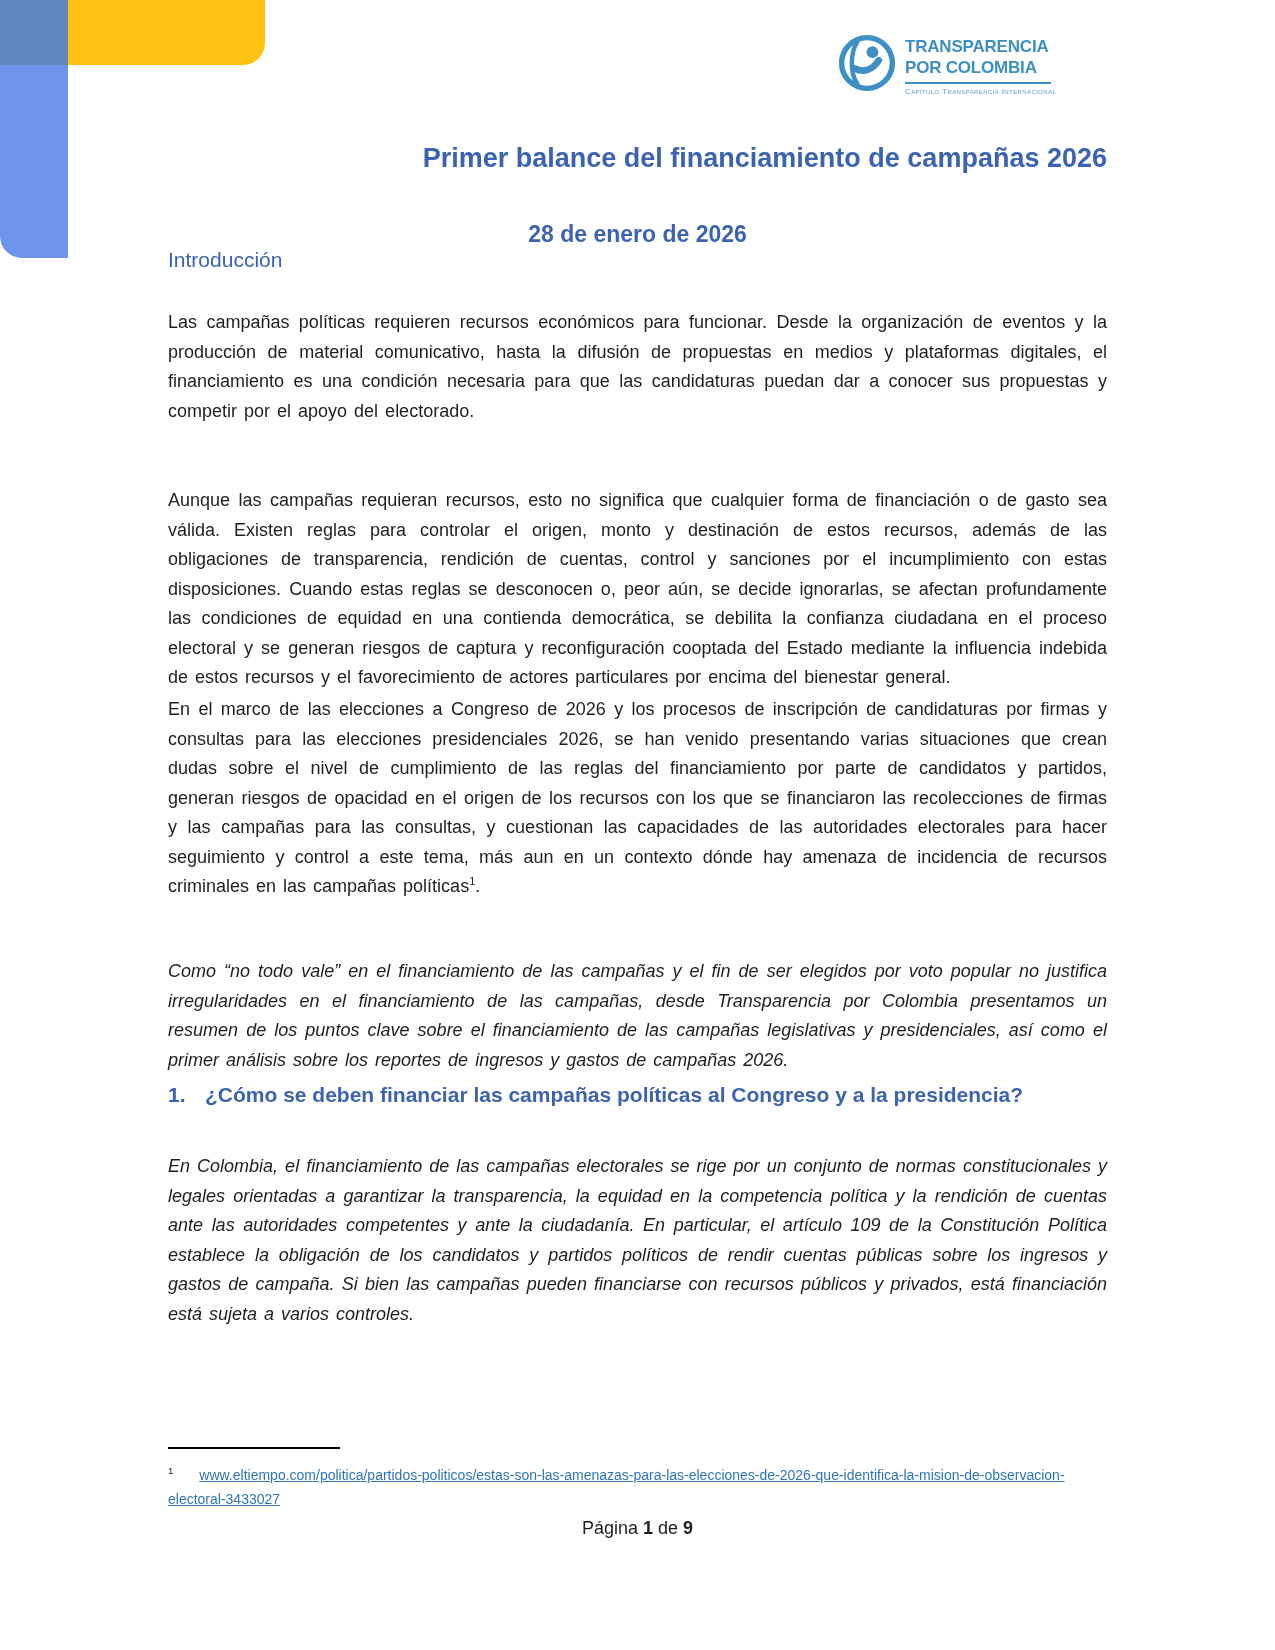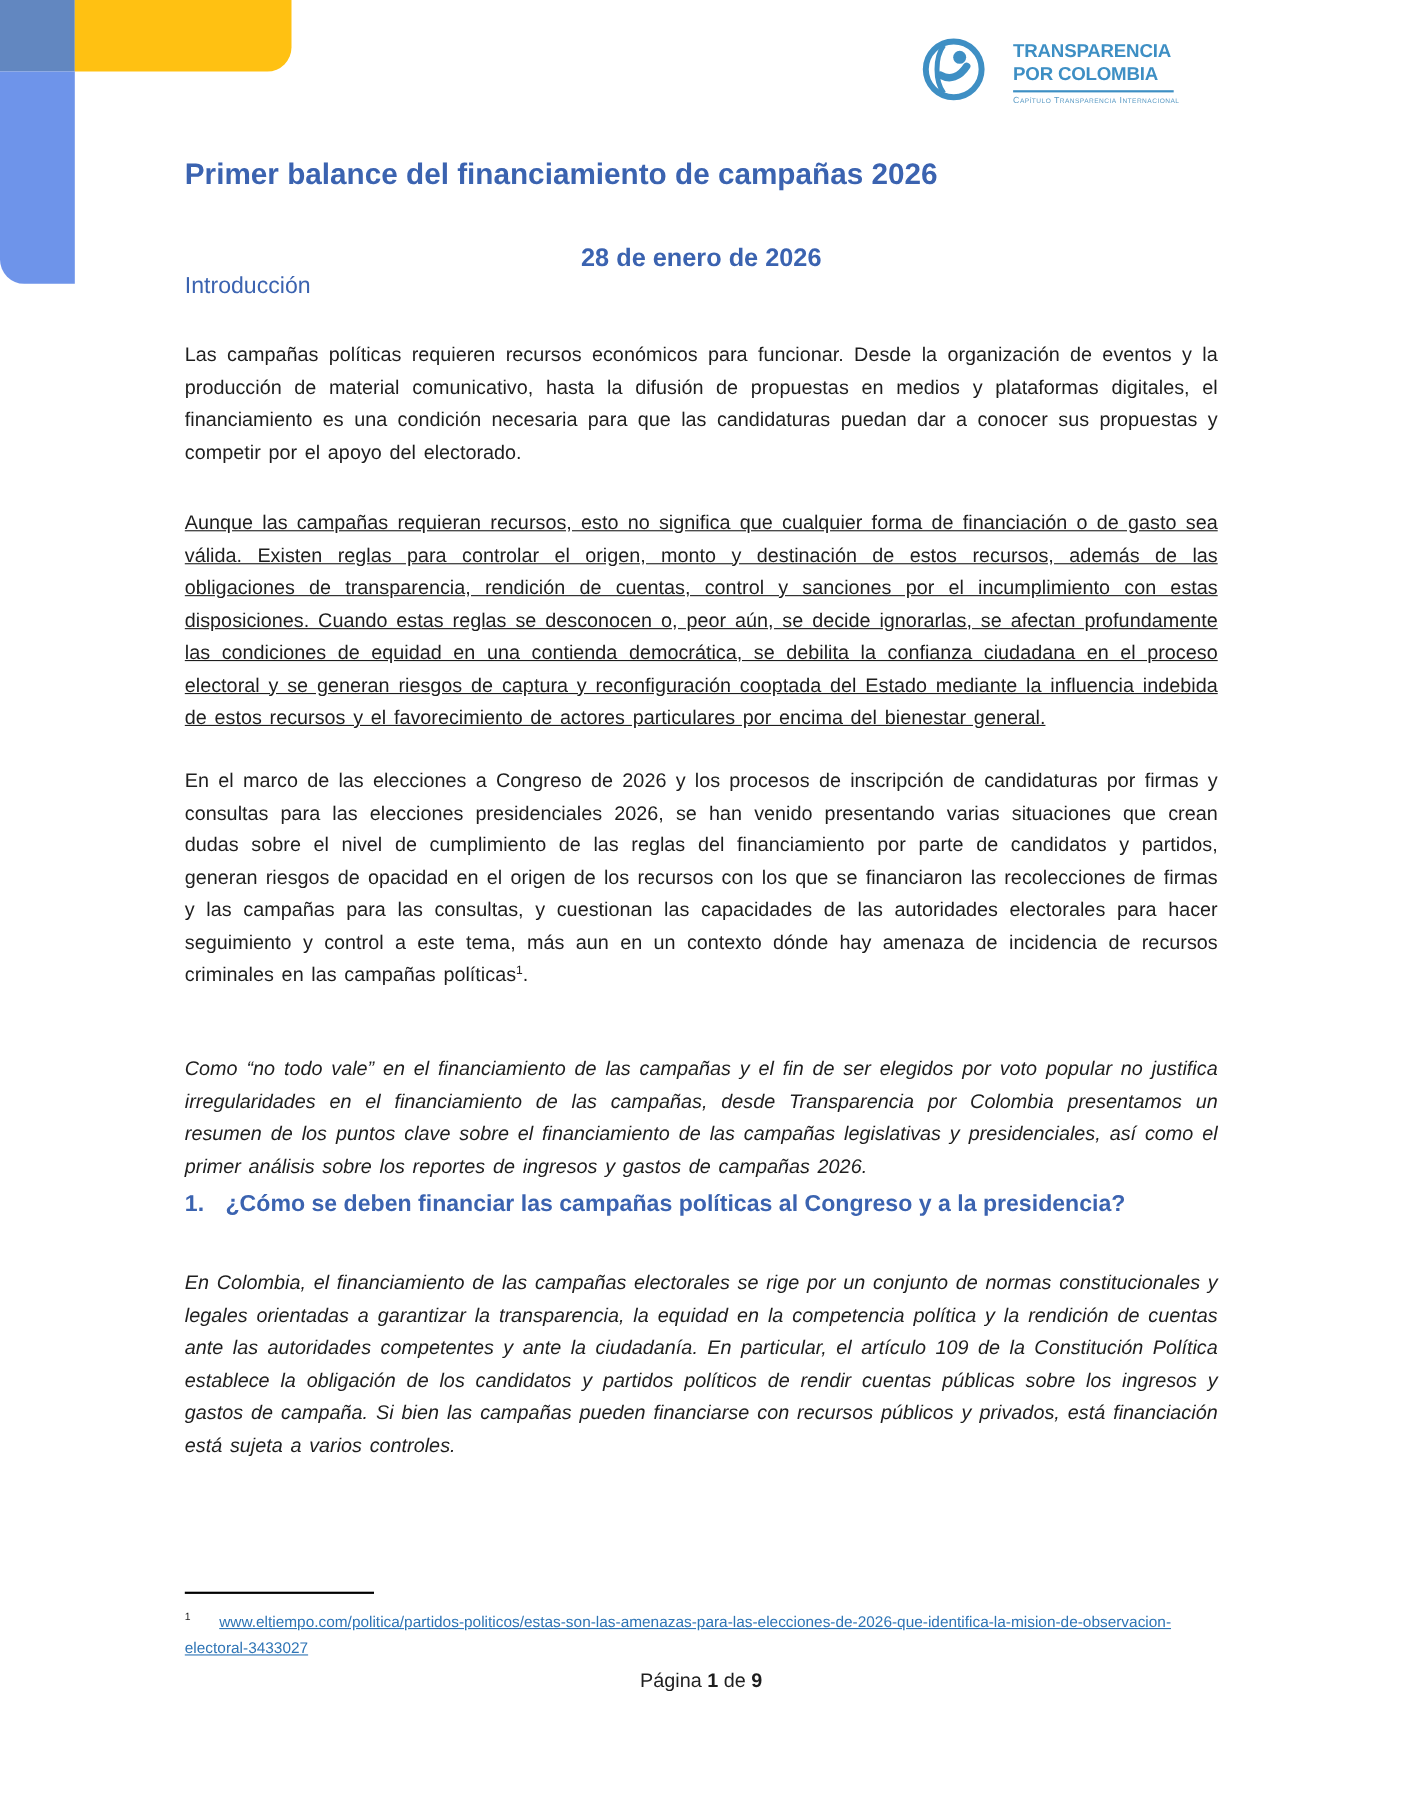--- a/index.html
+++ b/index.html
@@ -13,38 +13,38 @@
   }
 
   
   .decor-slate  { position:absolute; left:0;  top:0;  width:68px;  height:65px;  background:#6287C0; }
   .decor-yellow { position:absolute; left:68px; top:0; width:197px; height:65px; background:#FFC112; border-radius:0 0 22px 0; }
   .decor-blue   { position:absolute; left:0;  top:65px; width:68px; height:193px; background:#6E94EA; border-radius:0 0 0 22px; }
 
   
   .logo { position:absolute; left:838px; top:34px; display:flex; align-items:flex-start; gap:9px; }
   .logo-globe { width:58px; height:58px; flex:0 0 auto; }
-  .logo-textblock { padding-top:2px;margin-left:16px; }
+  .logo-textblock { padding-top:2px; }
   .logo-name { color:#3E8FC4; font-weight:bold; font-size:17px; line-height:21px; letter-spacing:-0.2px; white-space:nowrap; }
   .logo-rule { width:146px; height:2px; background:#3E8FC4; margin:4px 0 3px 0; }
   .logo-tagline { color:#5D9CC5; font-size:8px; letter-spacing:0.4px; font-variant:small-caps; white-space:nowrap; }
 
   
   .main { position:absolute; left:168px; top:0; width:939px; height:1650px; }
-  .doc-title    { position:absolute; top:142px; left:0; width:100%; text-align:left; color:#3B63B0; font-weight:bold; font-size:27px; line-height:33px; }
+  .doc-title    { position:absolute; top:142px; left:0; width:100%; text-align:right; color:#3B63B0; font-weight:bold; font-size:27px; line-height:33px; }
   .doc-subtitle { position:absolute; top:184px; left:0; width:100%; text-align:center; color:#3B63B0; font-weight:bold; font-size:23px; line-height:29px;margin-top:36px; }
   .intro-heading { position:absolute; top:246px; left:0; color:#3B63B0; font-weight:normal; font-size:21px; line-height:27px; }
 
   .para {
     position:absolute; left:0; width:939px;
     font-size:18px; line-height:29.5px;
     text-align:justify; word-spacing:2px;
   }
   .p1 { top:308px; }
-  .p2 { top:461px;text-decoration:underline; }
+  .p2 { top:486px; }
   .p3 { top:695px; }
   .p4 { top:957px;font-style:italic; }
   .p5 { top:1152px;font-style:italic; }
   .para sup { font-size:11px; line-height:0; }
 
   .section-heading {
     position:absolute; top:1081px; left:0; width:939px;
     display:flex; color:#3B63B0; font-weight:bold; font-size:21px; line-height:28px;
   }
   .section-heading .num { width:37px; flex:0 0 auto; }

